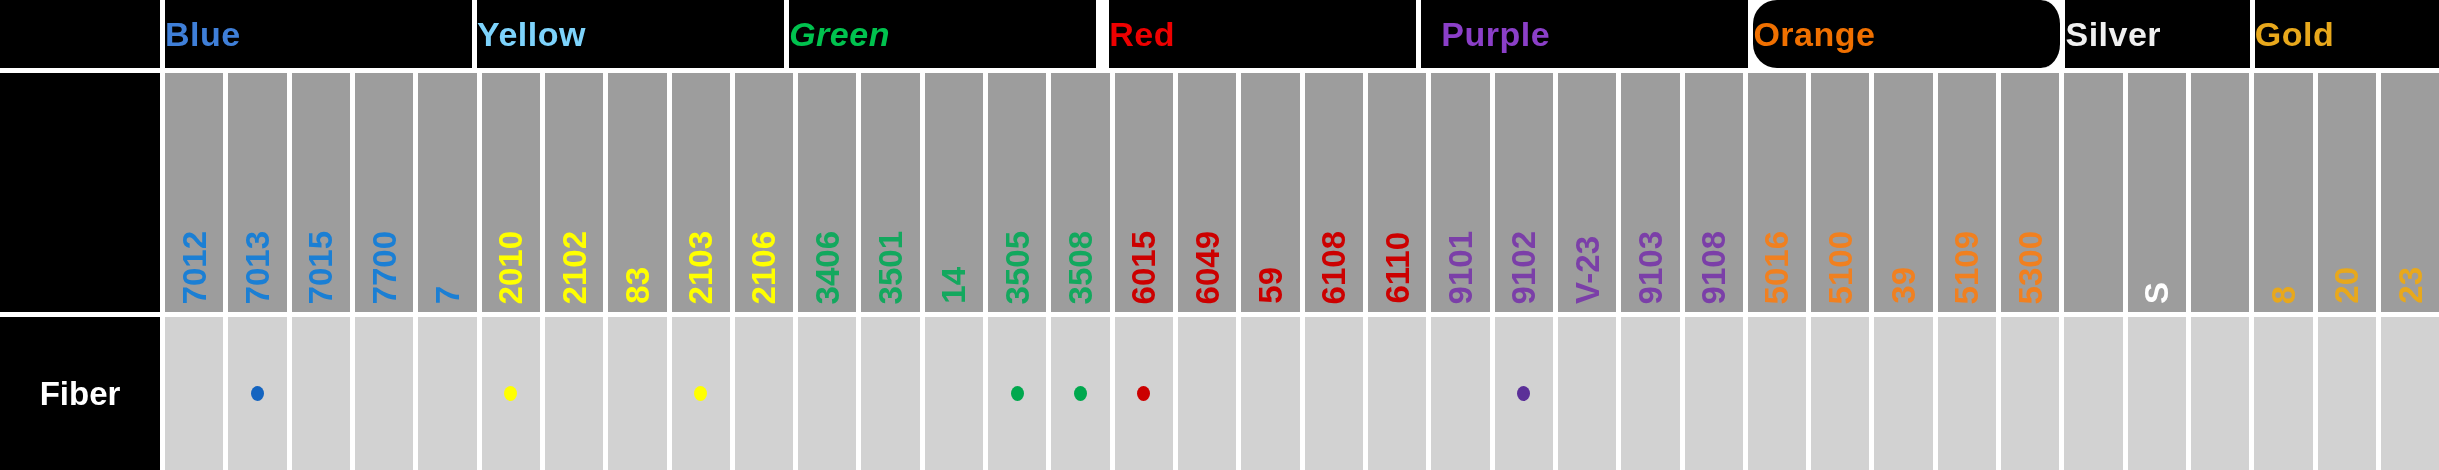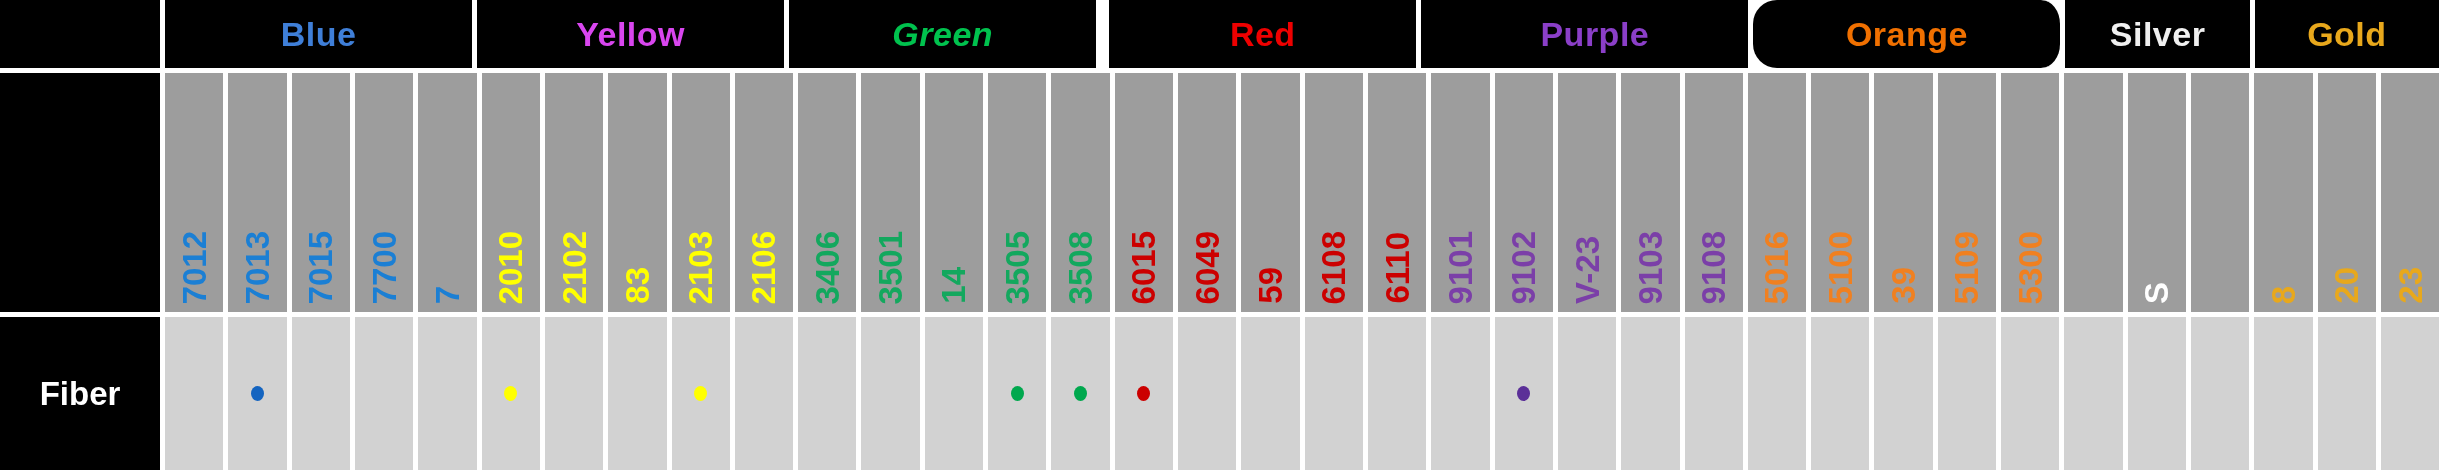--- a/index.html
+++ b/index.html
@@ -40,21 +40,20 @@
     flex: 1 1 auto;
     display: flex;
     min-width: 0;
   }
   .group-cell {
     background: #000000;
     border-right: 5px solid #ffffff;
     box-sizing: border-box;
     display: flex;
     align-items: center;
-    justify-content: center;
     min-width: 0;
   }
   .group-cell:last-child { border-right: none; }
   .group-label {
     font-size: 34px;
     font-weight: bold;
     letter-spacing: 0.5px;
     line-height: 1;
     white-space: nowrap;
   }
@@ -157,21 +156,21 @@
 
 <div id="table-root">
 
   <div class="group-header-row">
     <div class="corner-cell"></div>
     <div class="group-strip" id="group-strip">
         <div class="group-cell" style="flex: 5 1 0px;">
           <span class="group-label" style="color: rgb(63, 127, 216);">Blue</span>
         </div>
         <div class="group-cell" style="flex: 5 1 0px;">
-          <span class="group-label" style="color: #d946ef;">Yellow</span>
+          <span class="group-label" style="color: #7dd3fc;">Yellow</span>
         </div>
         <div class="group-cell" style="flex: 5 1 0px; font-style: italic;">
           <span class="group-label" style="color: rgb(0, 194, 78);">Green</span>
         </div>
         <div class="group-cell" style="flex: 5 1 0px; margin-left: 8px;">
           <span class="group-label" style="color: rgb(238, 0, 0);">Red</span>
         </div>
         <div class="group-cell" style="flex: 5 1 0px; padding-left: 20px;">
           <span class="group-label" style="color: rgb(139, 63, 200);">Purple</span>
         </div>

